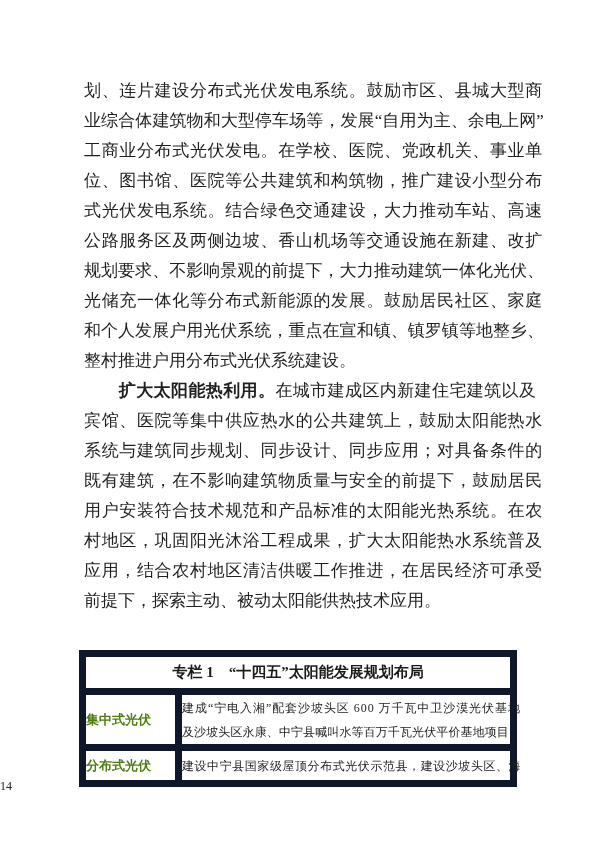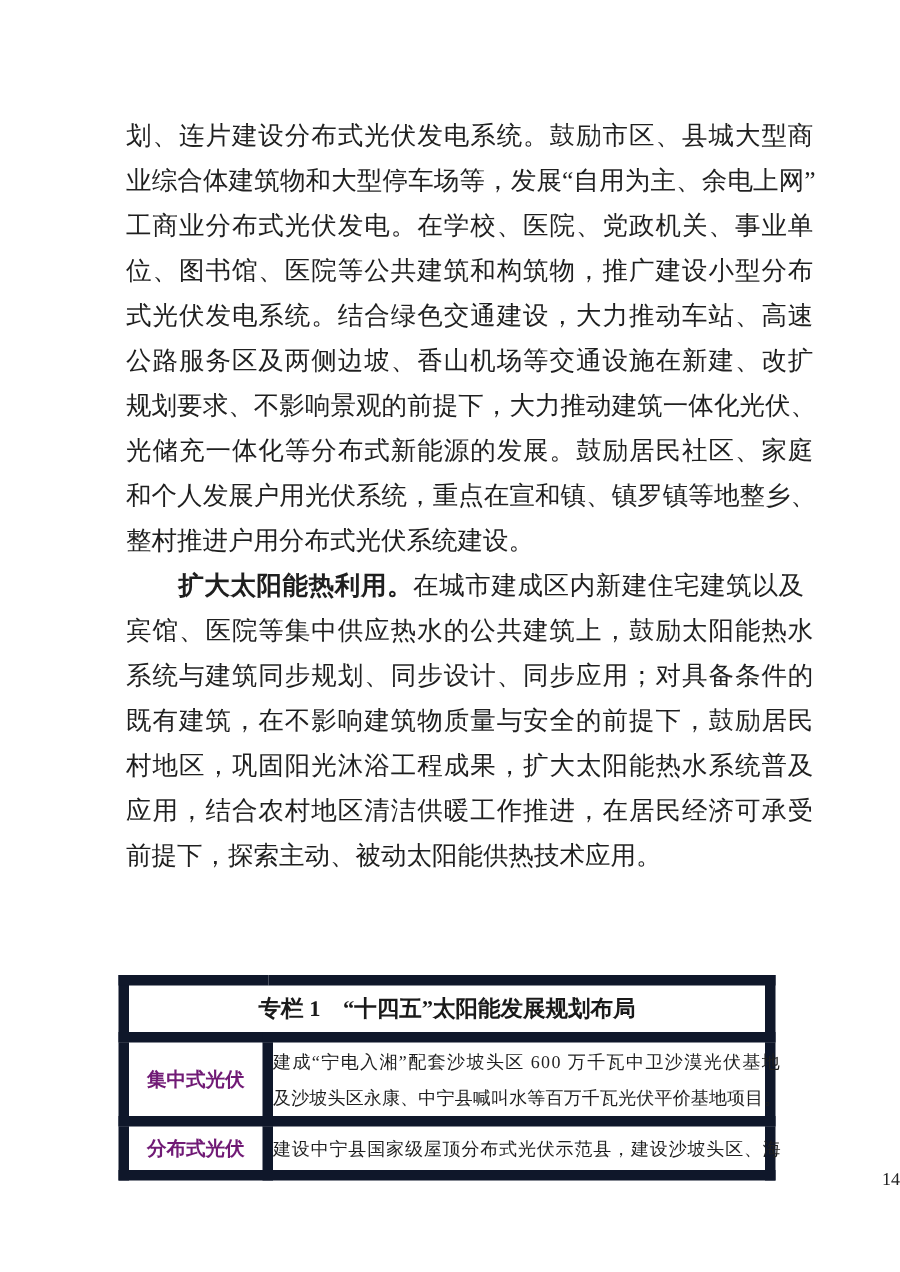--- a/index.html
+++ b/index.html
@@ -47,37 +47,37 @@
   .title-cell {
     height: 31px;
     font-size: 15px;
     font-weight: bold;
     text-align: center;
     color: #1a1a1a;
   }
   .label-cell {
     font-size: 13px;
     font-weight: bold;
-    text-align: center;
-    color: #701a75;
+    text-align: left;
+    color: #4d7c0f;
     margin-left: 39px;
   }
   .content-cell { padding: 0 5px; }
   .content-cell .tline {
     font-size: 12px;
     line-height: 24px;
     height: 24px;
   }
   .row-1 td { height: 49px; }
   .row-2 td { height: 29px; }
   .pagenum {
     position: absolute;
     left: 0; top: 779px;
     width: 600px;
-    text-align: right;
+    text-align: left;
     font-size: 12px;
     color: #222222;
   }
 </style>
 </head>
 <body>
 
 <div class="page">
 
   <div class="textblock">
@@ -98,20 +98,21 @@
     </div>
 
     <div class="para">
       <div class="tline fit" style="letter-spacing: 0.4px;">
         <span class="bold">　　扩大太阳能热利用。</span><span>在城市建成区内新建住宅建筑以及</span>
       </div>
       <div>
           <div class="tline fit" style="letter-spacing: 0.65px;">宾馆、医院等集中供应热水的公共建筑上，鼓励太阳能热水</div>
           <div class="tline fit" style="letter-spacing: 0.65px;">系统与建筑同步规划、同步设计、同步应用；对具备条件的</div>
           <div class="tline fit" style="letter-spacing: 0.65px; text-align: center;">既有建筑，在不影响建筑物质量与安全的前提下，鼓励居民</div>
+          <div class="tline fit" style="letter-spacing: 0.65px;">用户安装符合技术规范和产品标准的太阳能光热系统。在农</div>
           <div class="tline fit" style="letter-spacing: 0.65px;">村地区，巩固阳光沐浴工程成果，扩大太阳能热水系统普及</div>
           <div class="tline fit" style="letter-spacing: 0.65px;">应用，结合农村地区清洁供暖工作推进，在居民经济可承受</div>
         </div>
       <div class="tline">前提下，探索主动、被动太阳能供热技术应用。</div>
     </div>
 
   </div>
 
   <table class="box-table">
     <colgroup>

